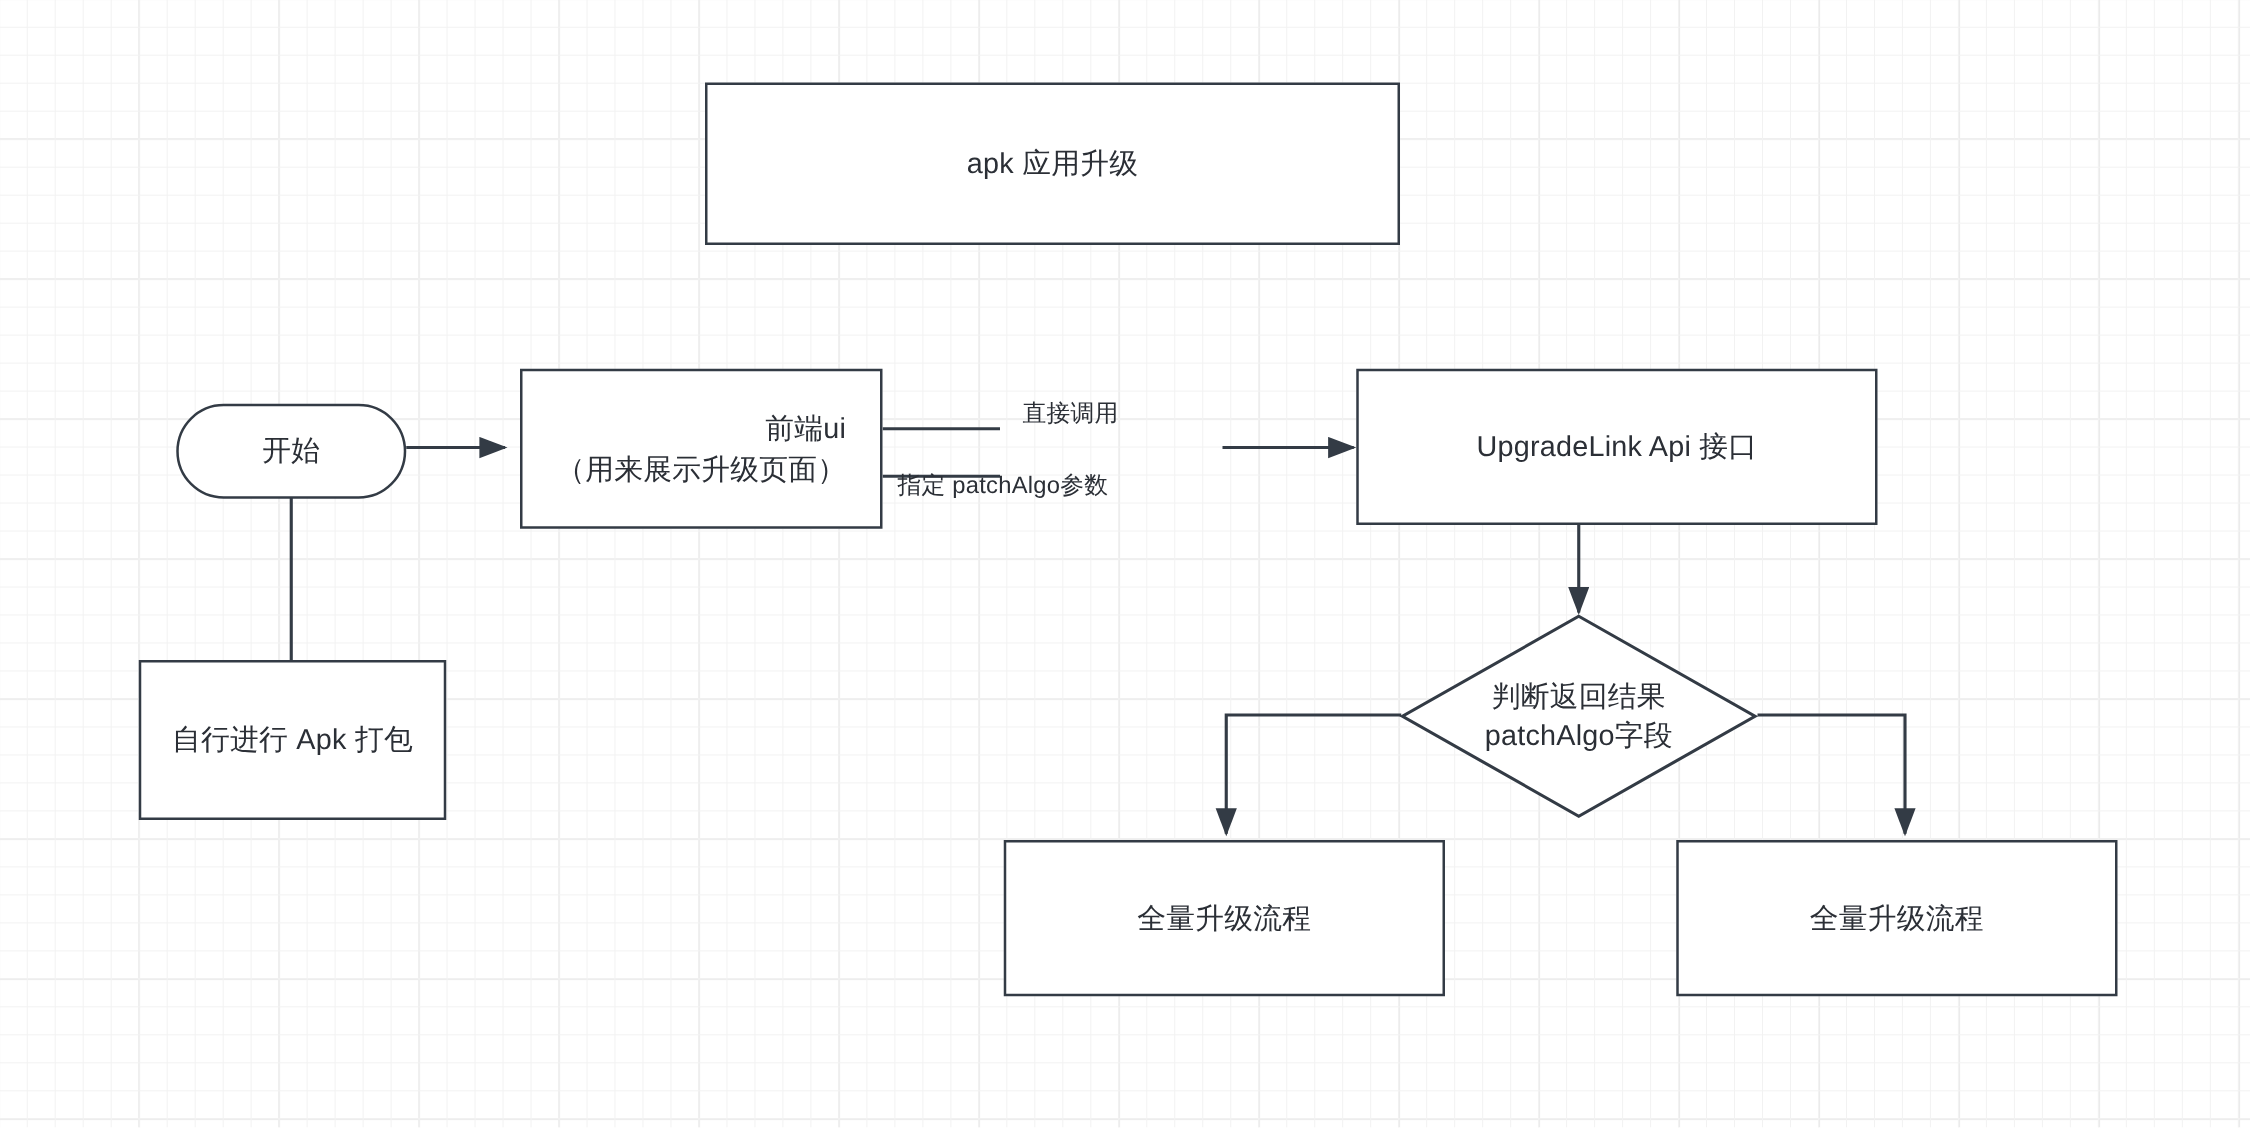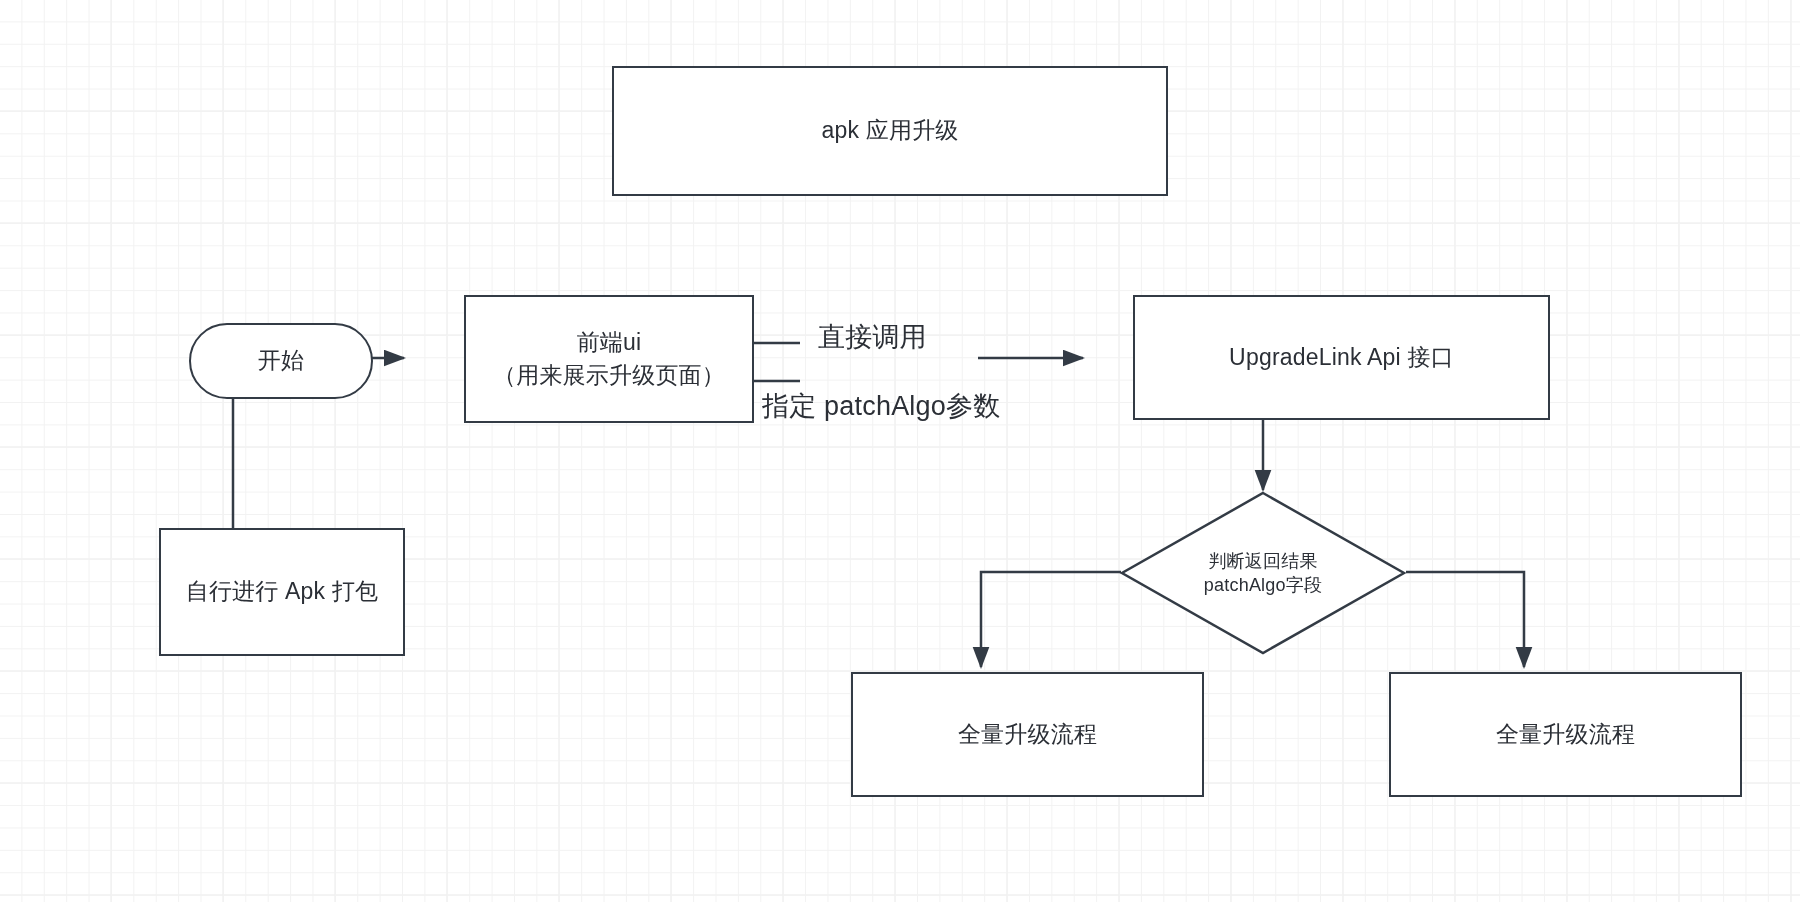--- a/index.html
+++ b/index.html
@@ -35,55 +35,54 @@
     pointer-events: none;
   }
   .node {
     position: absolute;
     box-sizing: border-box;
     background: #ffffff;
     border: 2.5px solid #333b45;
     display: flex;
     align-items: center;
     justify-content: center;
-    text-align: center;
+    text-align: right;
     color: #2b2f36;
     font-size: 23px;
     line-height: 1.45;
     white-space: pre-line;
     letter-spacing: 0.2px;
-    margin-left: 48px;
   }
   .node.stadium {
     border-radius: 999px;
   }
   .edge-label {
     position: absolute;
     color: #2b2f36;
-    font-size: 27px;
+    font-size: 19px;
     line-height: 1.3;
     white-space: nowrap;
     letter-spacing: 0.2px;
     background: transparent;
   }
   .diamond-wrap {
     position: absolute;
   }
   .diamond-label {
     position: absolute;
     left: 0;
     top: 0;
     width: 100%;
     height: 100%;
     display: flex;
     align-items: center;
     justify-content: center;
     text-align: center;
     color: #2b2f36;
-    font-size: 18px;
+    font-size: 23px;
     line-height: 1.35;
     white-space: pre-line;
     letter-spacing: 0.2px;
   }
 </style>
 </head>
 <body>
 
 <div id="canvas">
 
@@ -141,15 +140,15 @@
   <div class="node" style="left:803px; top:672px; width:353px; height:125px;">
     <span>全量升级流程</span>
   </div>
 
   <div class="node" style="left:1341px; top:672px; width:353px; height:125px;">
     <span>全量升级流程</span>
   </div>
 
   <div class="edge-label" style="left:818px; top:320px;">直接调用</div>
 
-  <div class="edge-label" style="left:762px; top:377px;margin-top:12px;">指定 patchAlgo参数</div>
+  <div class="edge-label" style="left:718px; top:377px;">指定 patchAlgo参数</div>
 
 </div>
 
 </body></html>

